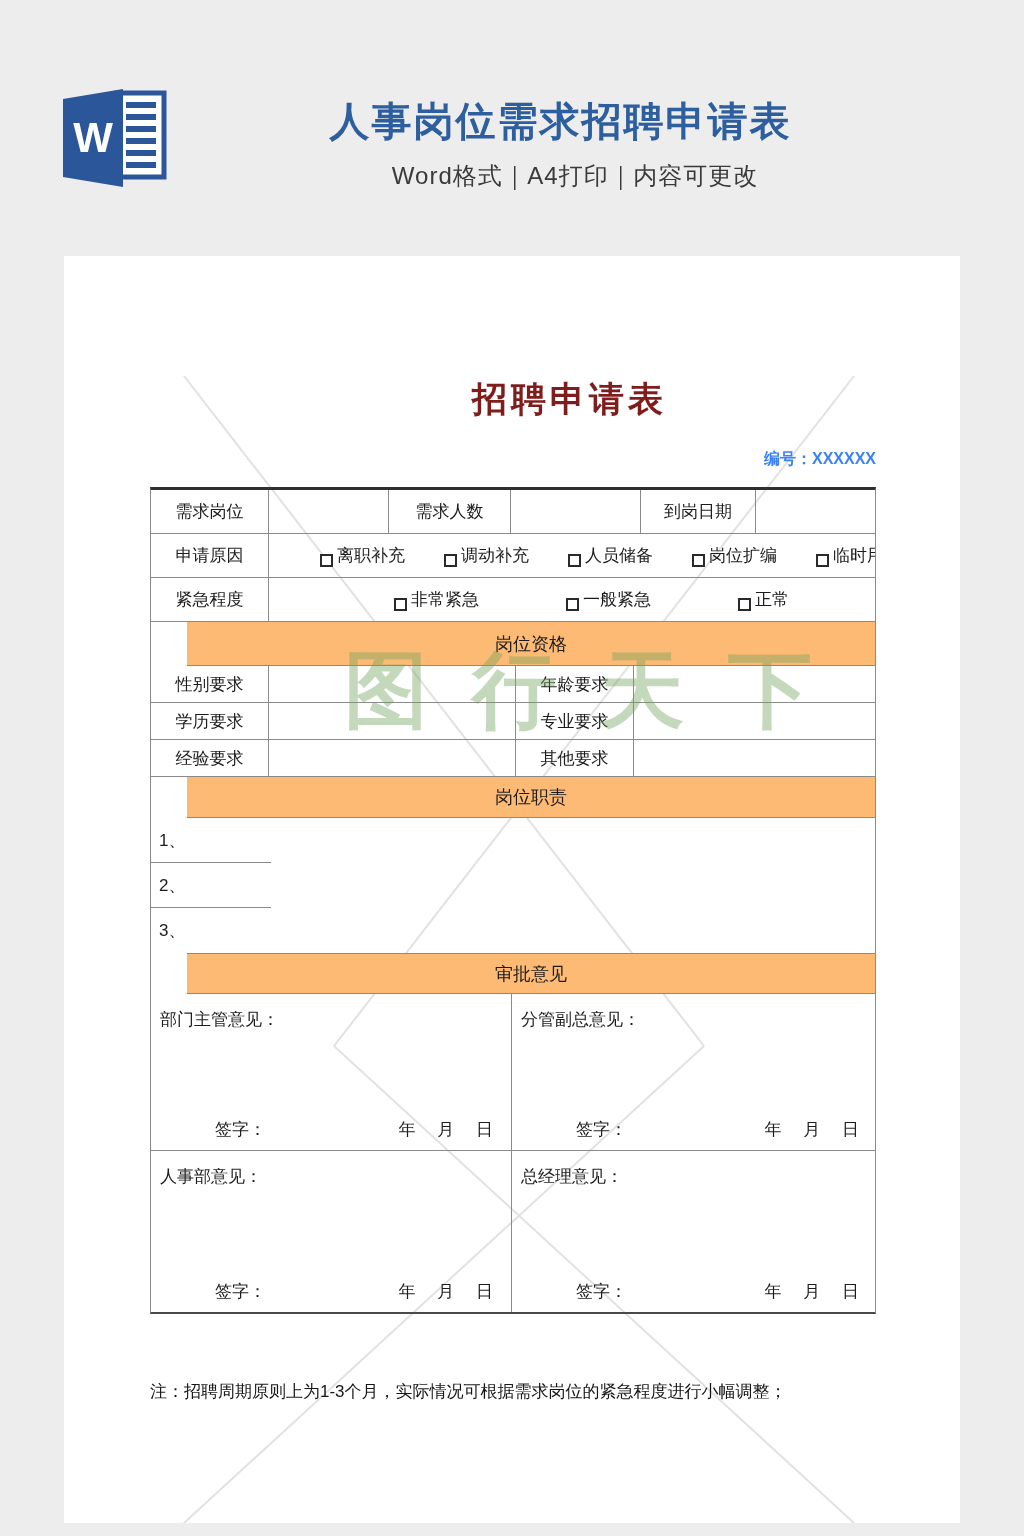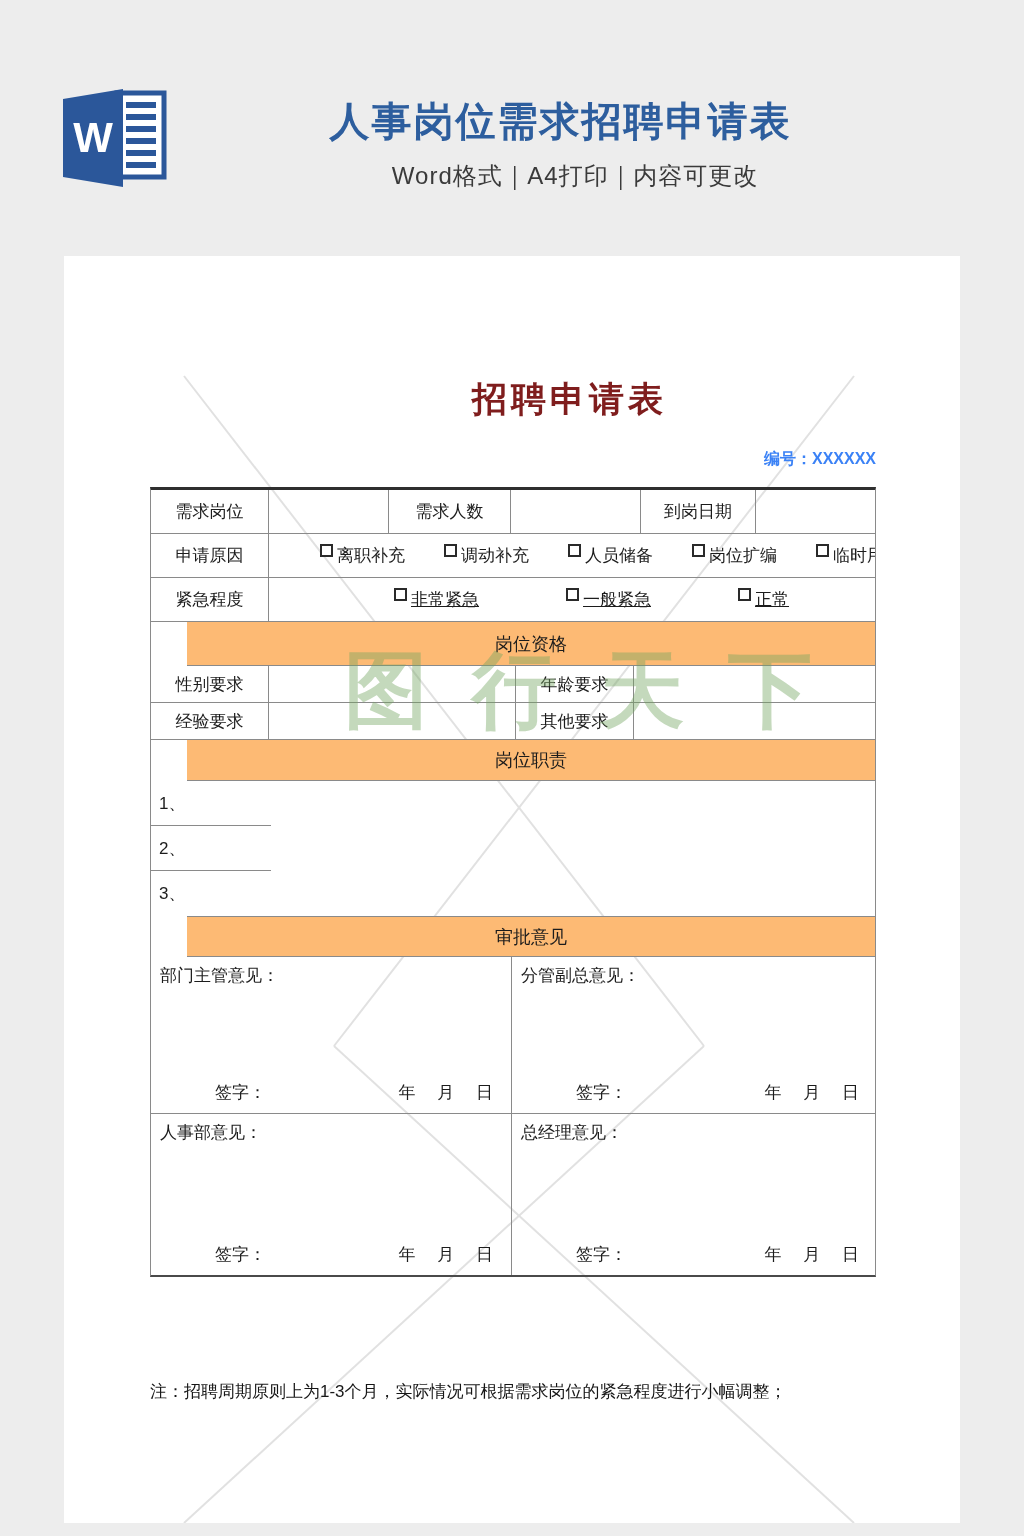--- a/index.html
+++ b/index.html
@@ -65,37 +65,37 @@
   }
   .cell:last-child { border-right:none; }
   .band {
     height:44px; background:#fdba74; border-bottom:1px solid #8a8a8a;
     display:flex; align-items:center; justify-content:center;
     font-size:18px; color:#1c1c1c;margin-left:36px;
   }
   .band.short { height:41px; }
   .band.bt { border-top:1px solid #8a8a8a;text-align:right; }
   .opts { display:flex; align-items:center; justify-content:space-between; padding:0 12px; }
-  .opts-center { display:flex; align-items:center; justify-content:center; gap:48px;text-decoration:underline; }
-  .opt { display:flex; align-items:flex-start; white-space:nowrap;padding-left:39px; }
+  .opts-center { display:flex; align-items:center; justify-content:center; gap:48px; }
+  .opt { display:flex; align-items:flex-end; white-space:nowrap;padding-left:39px; }
   .cb {
     display:inline-block; width:13px; height:13px; border:2px solid #2a2a2a;
     margin-right:4px; background:#fff; flex:0 0 auto;
   }
   .duty-row {
     position:relative; height:45px; display:flex; align-items:center;
     padding-left:8px; border-bottom:none;
   }
   .duty-row.uline::after {
     content:""; position:absolute; left:0; bottom:0; width:120px;
     border-bottom:1px solid #8a8a8a;
   }
   .acell { position:relative; border-right:1px solid #8a8a8a; }
   .acell:last-child { border-right:none; }
-  .acell .atitle { position:absolute; top:7px; left:9px; font-size:17px; }
+  .acell .atitle { position:absolute; top:14px; left:9px; font-size:17px; }
   .sign-row {
     position:absolute; bottom:9px; left:0; width:100%;
     display:flex; justify-content:space-between;
     padding-left:64px; padding-right:18px; font-size:17px; white-space:pre;text-align:center;
   }
   .note {
     position:absolute; left:86px; top:1124px; width:760px; z-index:2;
     font-size:17px; color:#161616;
   }
 </style>
@@ -191,20 +191,26 @@
 
     <div class="band">岗位资格</div>
 
     <div class="row cols4 h37">
       <div class="cell">性别要求</div>
       <div class="cell"></div>
       <div class="cell">年龄要求</div>
       <div class="cell"></div>
     </div>
     <div class="row cols4 h37">
+      <div class="cell">学历要求</div>
+      <div class="cell"></div>
+      <div class="cell">专业要求</div>
+      <div class="cell"></div>
+    </div>
+    <div class="row cols4 h37">
       <div class="cell">经验要求</div>
       <div class="cell"></div>
       <div class="cell">其他要求</div>
       <div class="cell"></div>
     </div>
 
     <div class="band short">岗位职责</div>
 
     <div class="duty-row uline">
         <span>1、</span>

